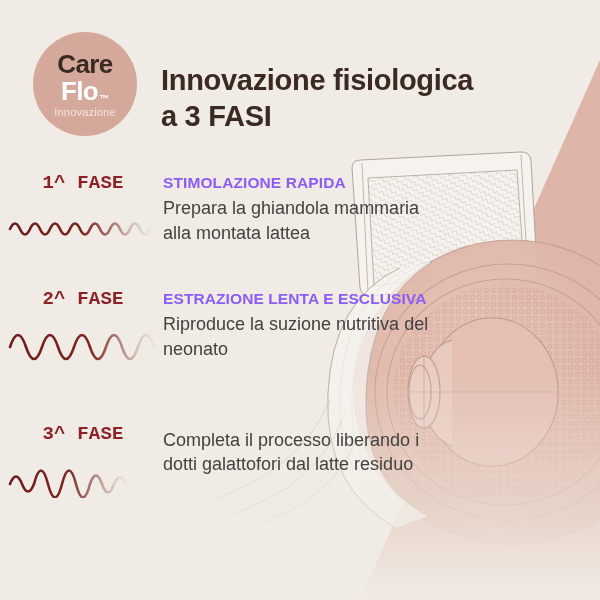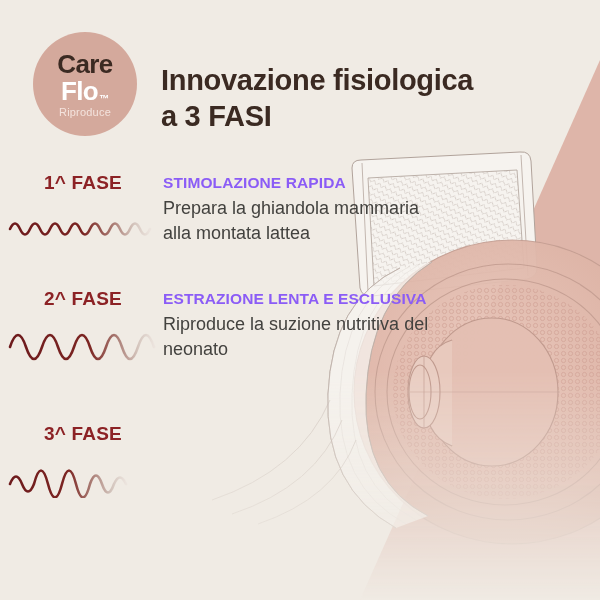--- a/index.html
+++ b/index.html
@@ -118,20 +118,21 @@
   .phase-1 { top: 172px; }
   .phase-2 { top: 288px; }
   .phase-3 { top: 423px; }
 
   .phase-left {
     position: absolute;
     left: 8px;
     top: 0;
     width: 150px;
     text-align: center;
+    font-family: Liberation Mono, monospace;
   }
   .phase-label {
     font-size: 19px;
     font-weight: 700;
     color: #8c2225;
     letter-spacing: 0.2px;
     white-space: nowrap;
   }
   .phase-wave {
     display: block;
@@ -264,21 +265,21 @@
   <div id="content">
 
     <div class="header">
 
       <div class="logo-badge">
         <div class="logo-care">Care</div>
         <div class="logo-flo-row">
           <span class="logo-flo">Flo</span>
           <span class="logo-tm">™</span>
         </div>
-        <div class="logo-tech">Riproduce</div>
+        <div class="logo-tech">Innovazione</div>
       </div>
 
       <h1 class="headline">Innovazione fisiologica
 a 3 FASI</h1>
     </div>
 
     <div class="phase phase-1">
       <div class="phase-left">
         <div class="phase-label">1^ FASE</div>
         <svg class="phase-wave" viewBox="0 0 150 46" xmlns="http://www.w3.org/2000/svg">
@@ -352,17 +353,19 @@
 
           <path d="M2 32
                    q6 -15 12 0 q6 15 12 0
                    q7 -27 14 0 q7 27 14 0
                    q7 -27 14 0 q7 27 14 0
                    q6 -17 12 0 q6 17 12 0
                    q6 -13 12 0" fill="none" stroke="url(#wg3)" stroke-width="2.6" stroke-linecap="round"></path>
         </svg>
       </div>
       <div class="phase-right">
+        <div class="phase-desc">Completa il processo liberando i
+dotti galattofori dal latte residuo</div>
       </div>
     </div>
 
   </div>
 </div>
 
 </body></html>

